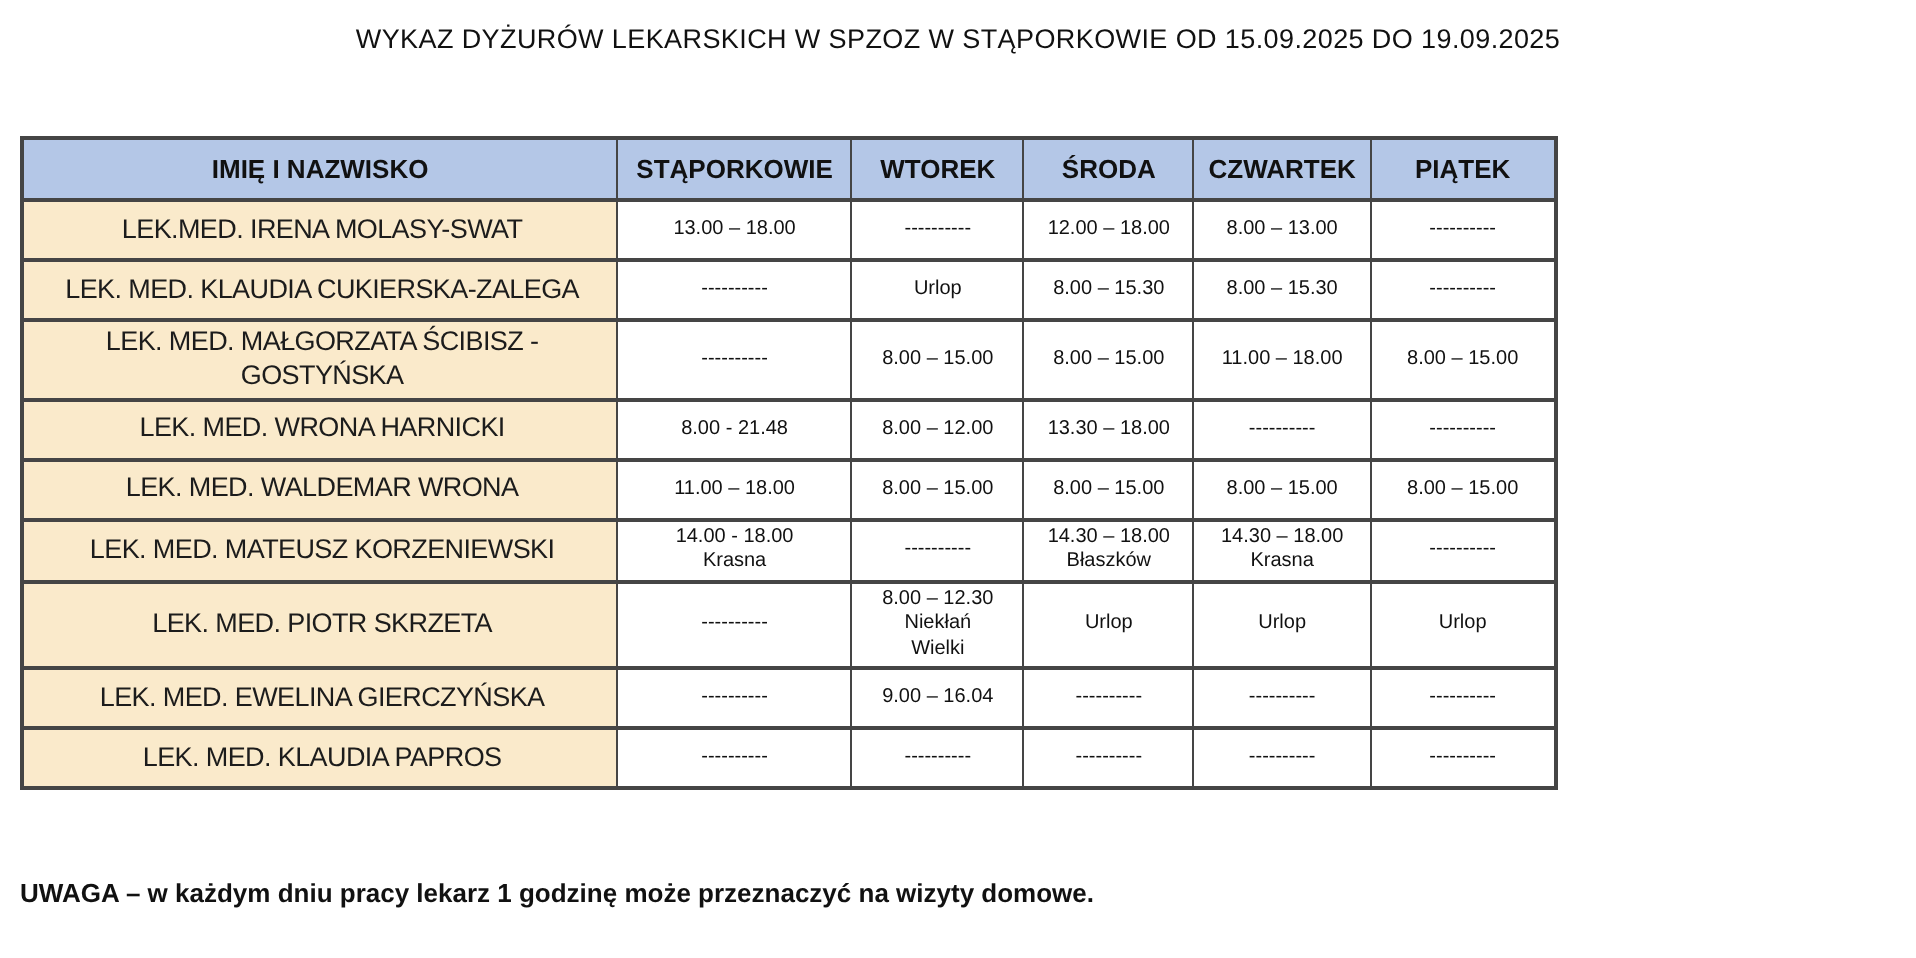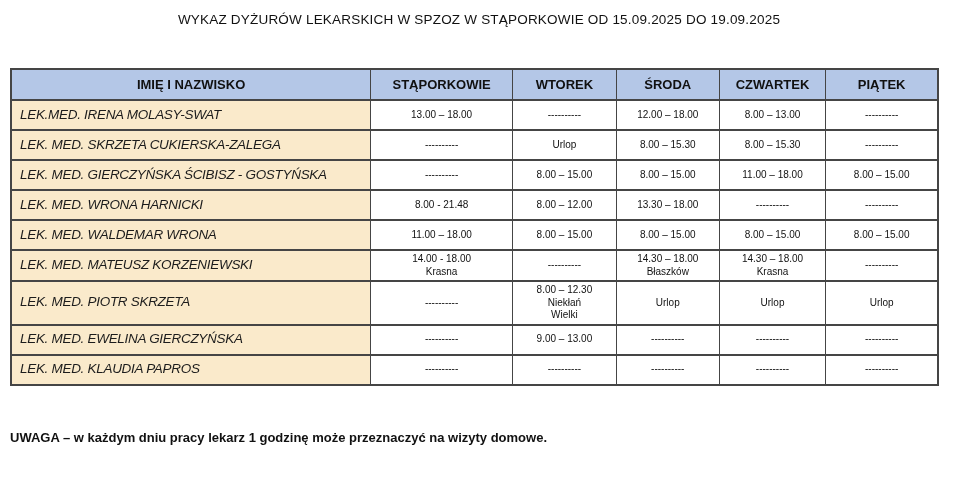--- a/index.html
+++ b/index.html
@@ -19,21 +19,21 @@
   .title{
     text-align:center;
     font-weight:normal;
     font-size:13.5px;
     letter-spacing:0.2px;
     padding-top:12px;
   }
   table.schedule{
     border-collapse:collapse;
     table-layout:fixed;
-    width:929px;
+    width:769px;
     margin:41px 0 0 10px;
     border:2px solid var(--border);
   }
   col.c-name{width:38.8%;}
   col.c-mon{width:15.3%;}
   col.c-tue{width:11.2%;}
   col.c-wed{width:11.1%;}
   col.c-thu{width:11.5%;}
   col.c-fri{width:12.1%;}
   th{
@@ -51,27 +51,26 @@
     border:1px solid var(--border);
     border-top:2px solid var(--border);
     border-bottom:2px solid var(--border);
     height:24px;
     vertical-align:middle;
     white-space:pre-line;
     line-height:1.25;
   }
   td.name-cell{
     background:var(--name-bg);
-    text-align:left;
+    text-align:center;
     padding:2px 6px 2px 8px;
     font-size:13.5px;
     font-weight:normal;
     letter-spacing:-0.3px;
     color:#1c1c1c;
-    font-style:italic;
   }
   td.day-cell{
     background:#ffffff;
     text-align:center;
     font-weight:normal;
     font-size:10px;
     padding:2px 3px;
   }
   .note{
     margin:44px 0 12px 10px;
@@ -106,29 +105,29 @@
   <tbody>
       <tr>
         <td class="name-cell">LEK.MED. IRENA MOLASY-SWAT</td>
         <td class="day-cell">13.00 – 18.00</td>
         <td class="day-cell">----------</td>
         <td class="day-cell">12.00 – 18.00</td>
         <td class="day-cell">8.00 – 13.00</td>
         <td class="day-cell">----------</td>
       </tr>
       <tr>
-        <td class="name-cell">LEK. MED. SKRZETA CUKIERSKA-ZALEGA</td>
+        <td class="name-cell">LEK. MED. KLAUDIA CUKIERSKA-ZALEGA</td>
         <td class="day-cell">----------</td>
         <td class="day-cell">Urlop</td>
         <td class="day-cell">8.00 – 15.30</td>
         <td class="day-cell">8.00 – 15.30</td>
         <td class="day-cell">----------</td>
       </tr>
       <tr>
-        <td class="name-cell">LEK. MED. GIERCZYŃSKA ŚCIBISZ - GOSTYŃSKA</td>
+        <td class="name-cell">LEK. MED. MAŁGORZATA ŚCIBISZ - GOSTYŃSKA</td>
         <td class="day-cell">----------</td>
         <td class="day-cell">8.00 – 15.00</td>
         <td class="day-cell">8.00 – 15.00</td>
         <td class="day-cell">11.00 – 18.00</td>
         <td class="day-cell">8.00 – 15.00</td>
       </tr>
       <tr>
         <td class="name-cell">LEK. MED. WRONA HARNICKI</td>
         <td class="day-cell">8.00 - 21.48</td>
         <td class="day-cell">8.00 – 12.00</td>
@@ -161,21 +160,21 @@
         <td class="day-cell">8.00 – 12.30
 Niekłań
 Wielki</td>
         <td class="day-cell">Urlop</td>
         <td class="day-cell">Urlop</td>
         <td class="day-cell">Urlop</td>
       </tr>
       <tr>
         <td class="name-cell">LEK. MED. EWELINA GIERCZYŃSKA</td>
         <td class="day-cell">----------</td>
-        <td class="day-cell">9.00 – 13.00</td>
+        <td class="day-cell">9.00 – 16.04</td>
         <td class="day-cell">----------</td>
         <td class="day-cell">----------</td>
         <td class="day-cell">----------</td>
       </tr>
       <tr>
         <td class="name-cell">LEK. MED. KLAUDIA PAPROS</td>
         <td class="day-cell">----------</td>
         <td class="day-cell">----------</td>
         <td class="day-cell">----------</td>
         <td class="day-cell">----------</td>

